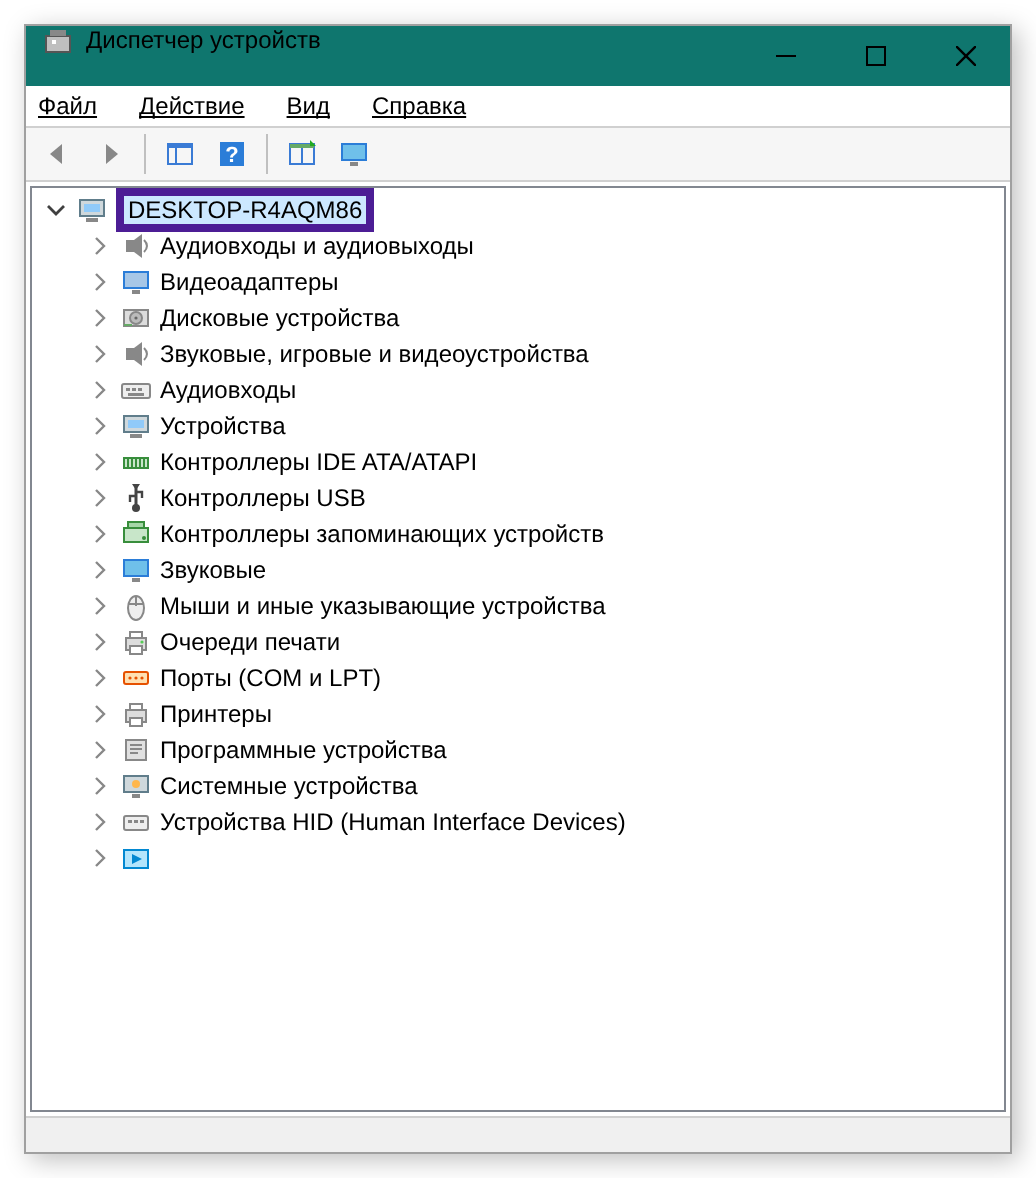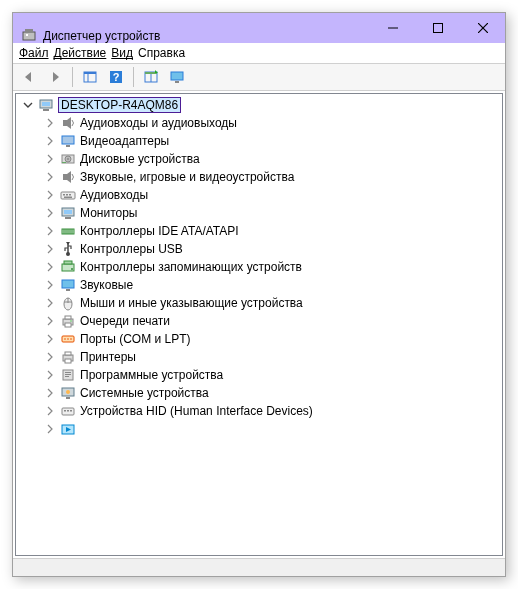--- a/index.html
+++ b/index.html
@@ -18,23 +18,23 @@
     border: 1px solid #a0a0a0;
     background: #fff;
     box-shadow: 3px 3px 12px rgba(0,0,0,0.25);
     display: flex;
     flex-direction: column;
   }
   
   .titlebar {
     height: 30px;
     display: flex;
-    align-items: flex-end;
+    align-items: flex-start;
     padding: 0 0 0 8px;
-    background: #c4b5fd;
+    background: #0f766e;
   }
   .titlebar .app-icon {
     width: 16px; height: 16px;
     margin-right: 6px;
     display:flex;align-items:center;justify-content:center;
   }
   .titlebar .title {
     flex: 1;
     font-size: 12px;
     color: #000;
@@ -44,21 +44,21 @@
     width: 45px; height: 30px;
     display:flex;align-items:center;justify-content:center;
     color:#000;
   }
   
   .menubar {
     height: 20px;
     display:flex;
     align-items:center;
     padding: 0 6px;
-    gap: 5px;
+    gap: 21px;
     font-size: 12px;
   }
   .menubar span { cursor:default; }
   .menubar span u { text-decoration: underline; }
   
   .toolbar {
     height: 28px;
     border-top: 1px solid #d0d0d0;
     border-bottom: 1px solid #d0d0d0;
     background: #f6f6f6;
@@ -102,21 +102,21 @@
     margin-right:2px;
   }
   .node .dev-icon {
     width:16px;height:16px;
     margin: 0 4px 0 2px;
     display:flex;align-items:center;justify-content:center;
   }
   .node.root { padding-left: 6px; }
   .node.root .label {
     background:#cce8ff;
-    border:1px solid #4c1d95;
+    border:4px solid #4c1d95;
     padding: 0 2px;
   }
   .node.child { padding-left: 28px; }
   .label { color:#000; }
   
   .statusbar {
     height:18px;
     border-top:1px solid #d0d0d0;
     background:#f0f0f0;
   }
@@ -153,21 +153,21 @@
             <line x1="10" y1="0" x2="0" y2="10" stroke="currentColor" stroke-width="1.2"></line>
           </svg>
       </div>
     </div>
   </div>
 
   <div class="menubar">
     <span><u></u><span style="text-decoration:underline;text-decoration-skip-ink:none;">Файл</span></span>
     <span><span style="text-decoration:underline;text-decoration-skip-ink:none;">Действие</span></span>
     <span><span style="text-decoration:underline;text-decoration-skip-ink:none;">Вид</span></span>
-    <span><span style="text-decoration-skip-ink:none;">Справка</span></span>
+    <span><span style="text-decoration:underline;text-decoration-skip-ink:none;">Справка</span></span>
   </div>
 
   <div class="toolbar">
     <div class="tb-btn">
       <svg width="16" height="16">
           <path d="M10 3 L4 8 L10 13 Z" fill="#888"></path>
         </svg>
     </div>
     <div class="tb-btn">
       <svg width="16" height="16">
@@ -308,21 +308,21 @@
                 <path d="M3 1 L7 5 L3 9" fill="none" stroke="#888" stroke-width="1.2"></path>
               </svg>
             </span>
             <span class="dev-icon">
               <svg width="16" height="16">
                 <rect x="2" y="3" width="12" height="8" fill="#cfd8dc" stroke="#607d8b"></rect>
                 <rect x="4" y="5" width="8" height="4" fill="#90caf9"></rect>
                 <rect x="5" y="12" width="6" height="2" fill="#888"></rect>
               </svg>
             </span>
-            <span class="label">Мониторы</span>
+            <span class="label">Устройства</span>
           </div>
           <div class="node child">
             <span class="expander">
               <svg width="10" height="10">
                 <path d="M3 1 L7 5 L3 9" fill="none" stroke="#888" stroke-width="1.2"></path>
               </svg>
             </span>
             <span class="dev-icon">
               <svg width="16" height="16">
                 <rect x="2" y="6" width="12" height="5" fill="#c8e6c9" stroke="#388e3c"></rect>

